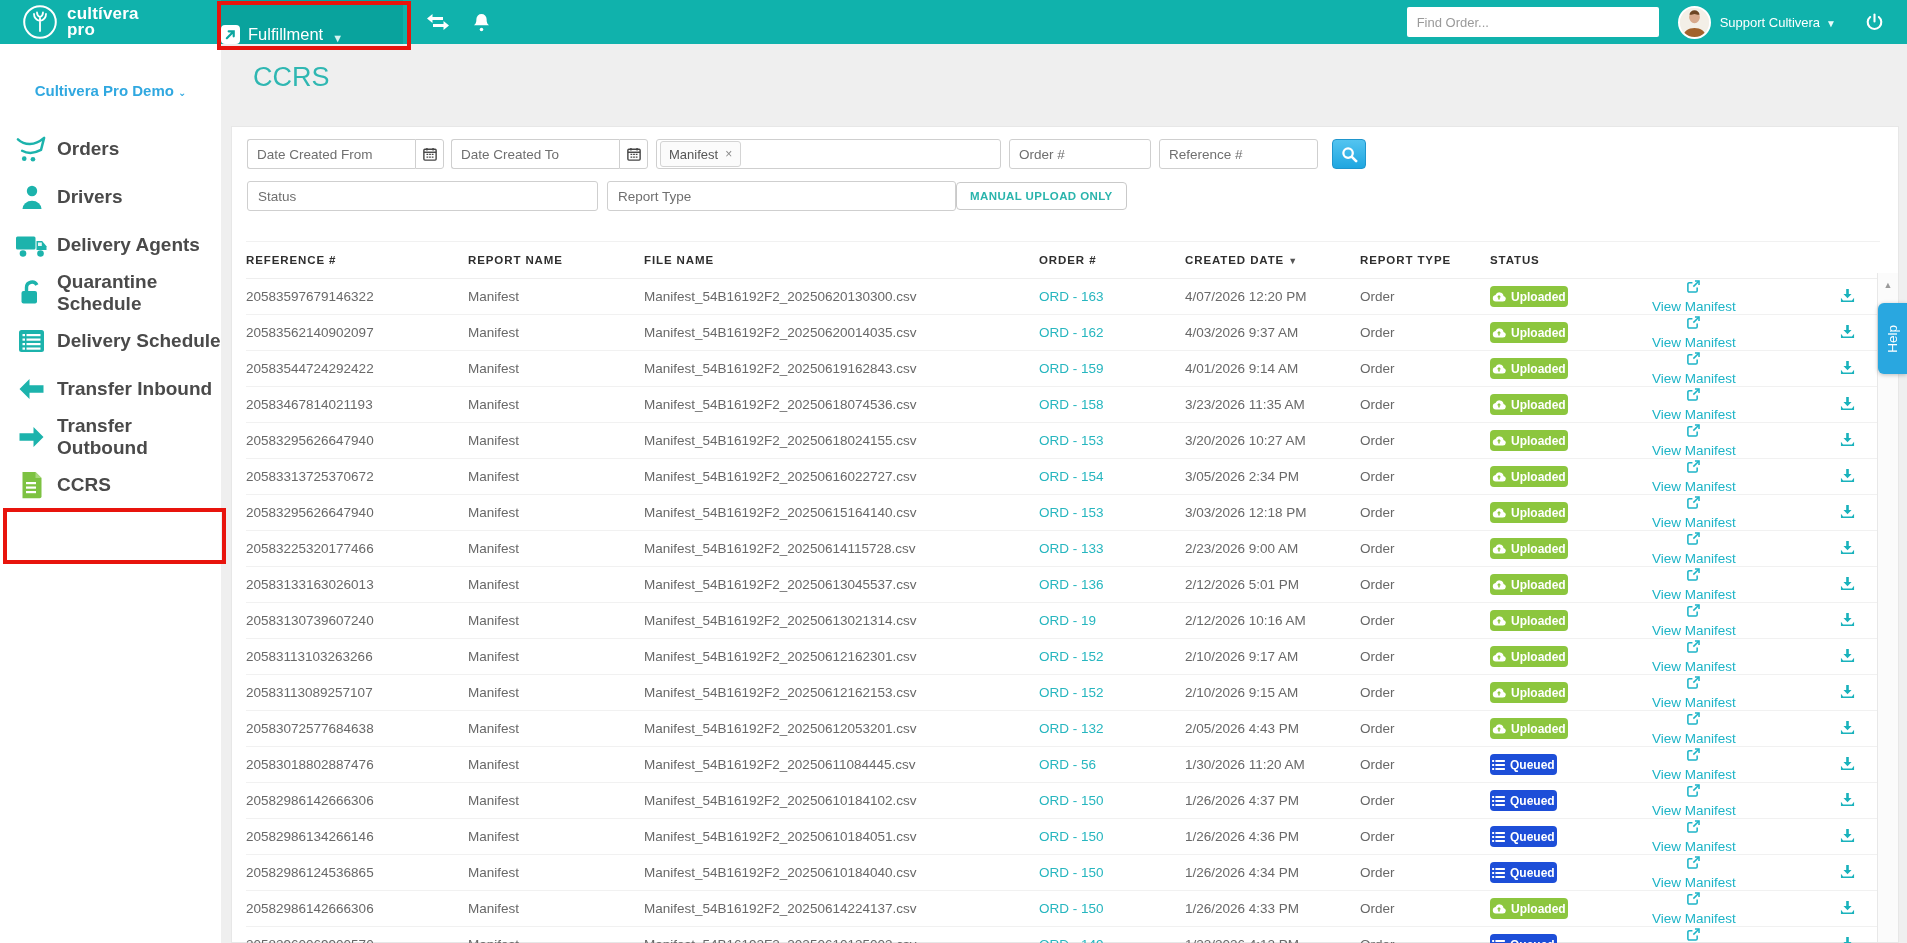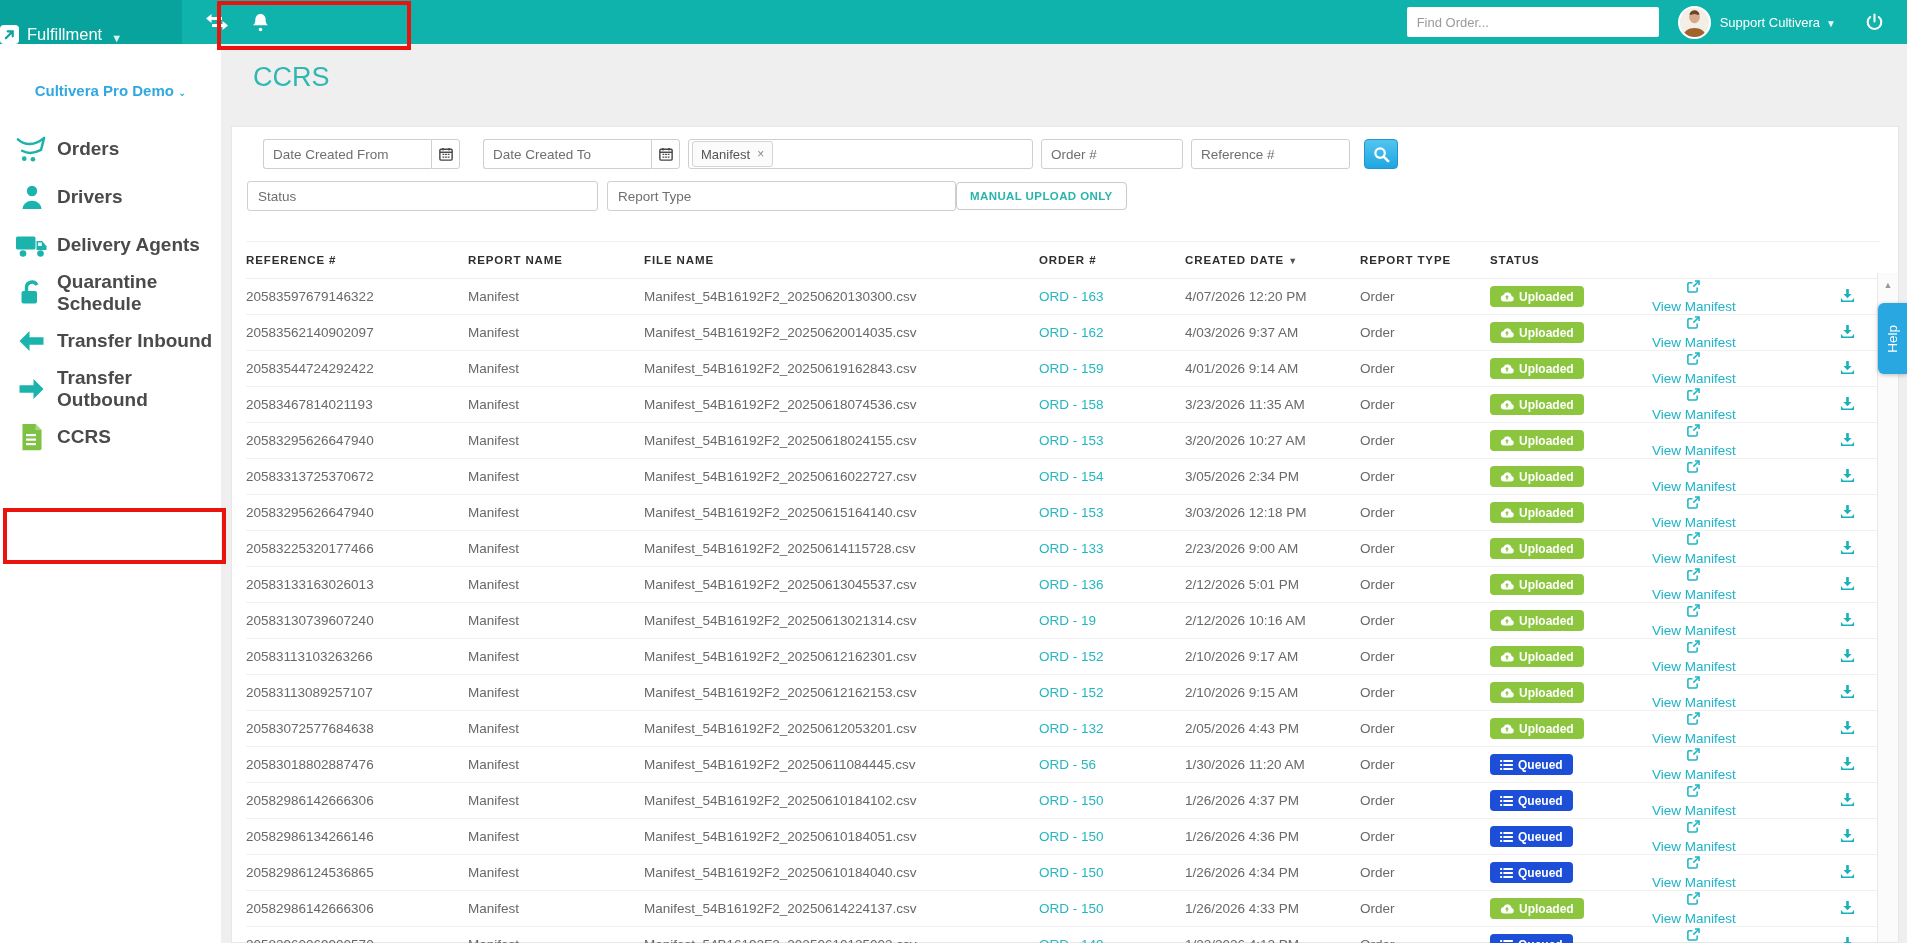--- a/index.html
+++ b/index.html
@@ -44,21 +44,21 @@
   .card{position:absolute;left:10px;top:82px;width:1668px;height:817px;background:#fff;border:1px solid #e7e7e7;box-sizing:border-box;}
 
   
   .frow{display:flex;align-items:center;margin-left:15px;}
   .frow1{margin-top:12px;}
   .frow2{margin-top:12px;}
   .igroup{display:flex;}
   .finput{height:30px;border:1px solid #cfcfcf;border-radius:3px;padding:0 9px;font-size:13.5px;color:#555;box-sizing:border-box;
           font-family:"Liberation Sans",sans-serif;background:#fff;}
   .finput::placeholder{color:#6f6f6f;}
-  .date-input{width:168px;border-radius:3px 0 0 3px;border-right:none;margin-left:16px;}
+  .date-input{width:168px;border-radius:3px 0 0 3px;border-right:none;}
   .cal-btn{width:29px;height:30px;border:1px solid #cfcfcf;border-radius:0 3px 3px 0;background:#fff;display:flex;align-items:center;justify-content:center;cursor:pointer;box-sizing:border-box;}
   .gap7{margin-left:7px;}.gap8{margin-left:8px;}.gap9{margin-left:9px;}.gap14{margin-left:14px;}.gap15{}
   .multi{width:345px;height:30px;border:1px solid #cfcfcf;border-radius:3px;background:#fff;display:flex;align-items:center;padding:0 3px;box-sizing:border-box;}
   .chip{display:flex;align-items:center;height:24px;border:1px solid #d4d4d4;border-radius:3px;background:#fbfbfb;padding:0 8px;font-size:13px;color:#555;}
   .chip-x{margin-left:7px;color:#8a8a8a;font-size:12px;cursor:pointer;}
   .order-input{width:142px;}
   .ref-input{width:159px;}
   .search-btn{width:34px;height:30px;border:1px solid #1f96cd;border-radius:4px;background:linear-gradient(#53c4f0,#1fa6e0);
               display:flex;align-items:center;justify-content:center;cursor:pointer;}
   .selectbox{height:30px;border:1px solid #cfcfcf;border-radius:3px;background:#fff;display:flex;align-items:center;padding:0 10px;
@@ -71,21 +71,21 @@
   
   .tbl{margin-top:30px;}
   .tgrid{display:grid;grid-template-columns:222px 176px 395px 146px 175px 130px 162px 188px 40px;align-items:center;
          margin-left:14px;width:1634px;}
   .thead{height:36px;border-top:1px solid #f1f1f1;border-bottom:1px solid #eee;}
   .th{font-size:11.5px;font-weight:bold;letter-spacing:.9px;color:#2e2e2e;}
   .sort-caret{font-size:9px;color:#555;margin-left:4px;}
   .trow{height:35px;border-bottom:1px solid #f1f1f1;font-size:13.5px;color:#686868;}
   .td{overflow:hidden;white-space:nowrap;}
   .ord-link{color:#26b6bf;cursor:pointer;text-decoration:none;}
-  .badge{display:inline-flex;align-items:center;gap:5px;height:21px;border-radius:4px;padding:0 10px;color:#fff;font-size:12px;font-weight:bold;}
+  .badge{display:inline-flex;align-items:center;gap:5px;height:21px;border-radius:4px;padding:0 2px;color:#fff;font-size:12px;font-weight:bold;}
   .badge.uploaded{background:#8cc63e;}
   .badge.queued{background:#1d4ed8;}
   .badge .ic-queued{display:none;}
   .badge.queued .ic-queued{display:block;}
   .view-link{display:inline-flex;align-items:center;gap:6px;color:#1db4c7;font-size:13.5px;cursor:pointer;text-decoration:none;flex-direction:column;}
   .dl-ico{color:#19b2bc;cursor:pointer;display:inline-flex;}
 
   
   .vscroll{position:absolute;right:0;top:146px;bottom:0;width:20px;background:#fbfbfb;border-left:1px solid #e8e8e8;}
   .vscroll .up-arrow{display:block;text-align:center;color:#9a9a9a;font-size:9px;margin-top:7px;}
@@ -94,20 +94,32 @@
   .help-tab span{writing-mode:vertical-rl;transform:rotate(180deg);color:#fff;font-size:13.5px;}
 
   svg{display:block;}
 </style>
 </head>
 <body>
 
 <div class="screen">
 
   <header class="topbar">
+    <div class="brand">
+      <span>
+        <svg class="brand-logo" viewBox="0 0 36 36">
+            <circle cx="18" cy="18" r="15.8" fill="none" stroke="#fff" stroke-width="2"></circle>
+            <path d="M18 27V13M18 17c-3.5-1-6-3.5-6-7M18 17c3.5-1 6-3.5 6-7M18 13c-2-.8-3-2.5-3-4.5M18 13c2-.8 3-2.5 3-4.5" fill="none" stroke="#fff" stroke-width="1.8" stroke-linecap="round"></path>
+          </svg>
+      </span>
+      <div class="brand-text">
+        <div>cultívera</div>
+        <div>pro</div>
+      </div>
+    </div>
 
     <div class="module">
       <span class="module-icon">
         <svg width="11" height="11" viewBox="0 0 12 12">
             <path d="M2 10L9 3M4 2.5h5.5V8" fill="none" stroke="#0ba59f" stroke-width="2.4" stroke-linecap="round"></path>
           </svg>
       </span>
       <span class="module-label">Fulfillment</span>
       <span class="module-caret">▼</span>
     </div>
@@ -185,20 +197,36 @@
           <span class="nav-ico">
             <svg width="25" height="26" viewBox="0 0 25 26">
               <path d="M7.5 11V7.5a5.5 5.5 0 0 1 10.4-2.4" fill="none" stroke="#1cb3ac" stroke-width="3.4"></path>
               <rect x="2.5" y="11" width="15.5" height="12.5" rx="2" fill="#1cb3ac"></rect>
             </svg>
           </span>
           <span class="nav-label">Quarantine Schedule</span>
         </div>
         <div class="nav-item">
           <span class="nav-ico">
+            <svg width="27" height="24" viewBox="0 0 27 24">
+              <rect x="1" y="1" width="25" height="22" rx="2.5" fill="#1cb3ac"></rect>
+              <rect x="4.5" y="5" width="2.5" height="2.2" fill="#fff"></rect>
+              <rect x="8.5" y="5" width="14" height="2.2" fill="#fff"></rect>
+              <rect x="4.5" y="9.5" width="2.5" height="2.2" fill="#fff"></rect>
+              <rect x="8.5" y="9.5" width="14" height="2.2" fill="#fff"></rect>
+              <rect x="4.5" y="14" width="2.5" height="2.2" fill="#fff"></rect>
+              <rect x="8.5" y="14" width="14" height="2.2" fill="#fff"></rect>
+              <rect x="4.5" y="18.5" width="2.5" height="2.2" fill="#fff"></rect>
+              <rect x="8.5" y="18.5" width="14" height="2.2" fill="#fff"></rect>
+            </svg>
+          </span>
+          <span class="nav-label">Delivery Schedule</span>
+        </div>
+        <div class="nav-item">
+          <span class="nav-ico">
             <svg width="27" height="22" viewBox="0 0 27 22" fill="#1cb3ac">
               <path d="M11.5 1L1.5 11l10 10v-6.3h14v-7.4h-14z"></path>
             </svg>
           </span>
           <span class="nav-label">Transfer Inbound</span>
         </div>
         <div class="nav-item">
           <span class="nav-ico">
             <svg width="27" height="22" viewBox="0 0 27 22" fill="#1cb3ac">
               <path d="M15.5 1l10 10-10 10v-6.3h-14v-7.4h14z"></path>

